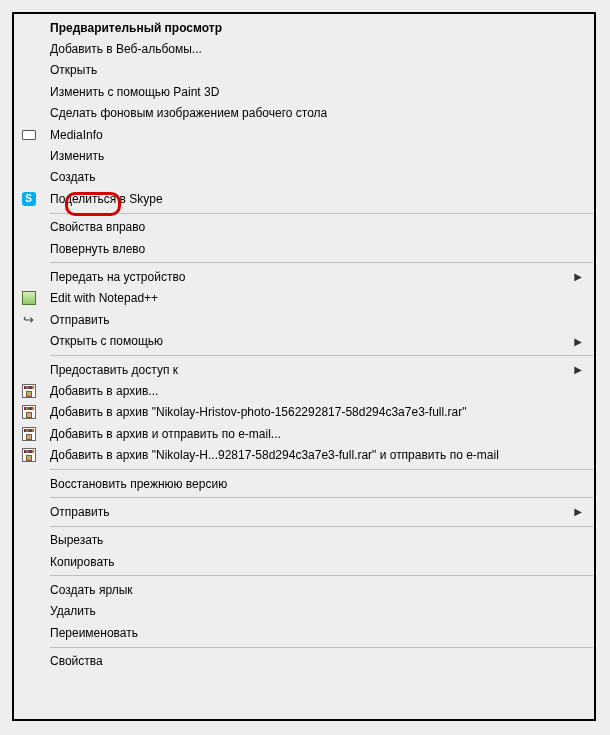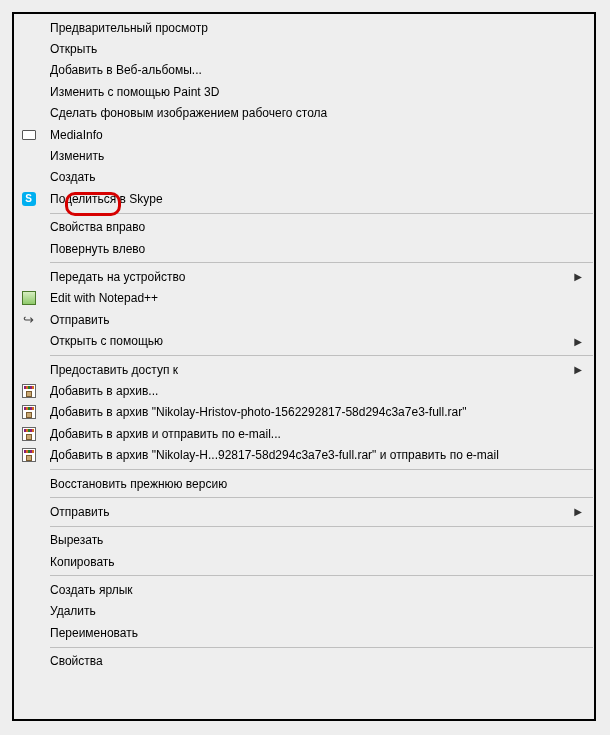--- a/index.html
+++ b/index.html
@@ -41,21 +41,21 @@
       flex-shrink: 0;
     }
     .lbl {
       flex: 1;
       color: #000;
       white-space: nowrap;
       overflow: hidden;
       text-overflow: ellipsis;
       padding-left: 8px;
     }
-    .bold .lbl { font-weight: 400; }
+    .bold .lbl { font-weight: 700; }
     .arrow {
       width: 14px;
       text-align: center;
       font-size: 10px;
       color: #333;
     }
     .sep {
       height: 1px;
       background: #bfbfbf;
       margin: 3px 0 3px 35px;
@@ -121,26 +121,26 @@
 
 <div class="frame">
   <div class="menu" id="menu">
       <div class="mi bold">
         <div class="icw"></div>
         <div class="lbl">Предварительный просмотр</div>
         <div class="arrow"></div>
       </div>
       <div class="mi">
         <div class="icw"></div>
+        <div class="lbl">Добавить в Веб-альбомы...</div>
+        <div class="arrow"></div>
+      </div>
+      <div class="mi">
+        <div class="icw"></div>
         <div class="lbl">Открыть</div>
-        <div class="arrow"></div>
-      </div>
-      <div class="mi">
-        <div class="icw"></div>
-        <div class="lbl">Добавить в Веб-альбомы...</div>
         <div class="arrow"></div>
       </div>
       <div class="mi">
         <div class="icw"></div>
         <div class="lbl">Изменить с помощью Paint 3D</div>
         <div class="arrow"></div>
       </div>
       <div class="mi">
         <div class="icw"></div>
         <div class="lbl">Сделать фоновым изображением рабочего стола</div>

